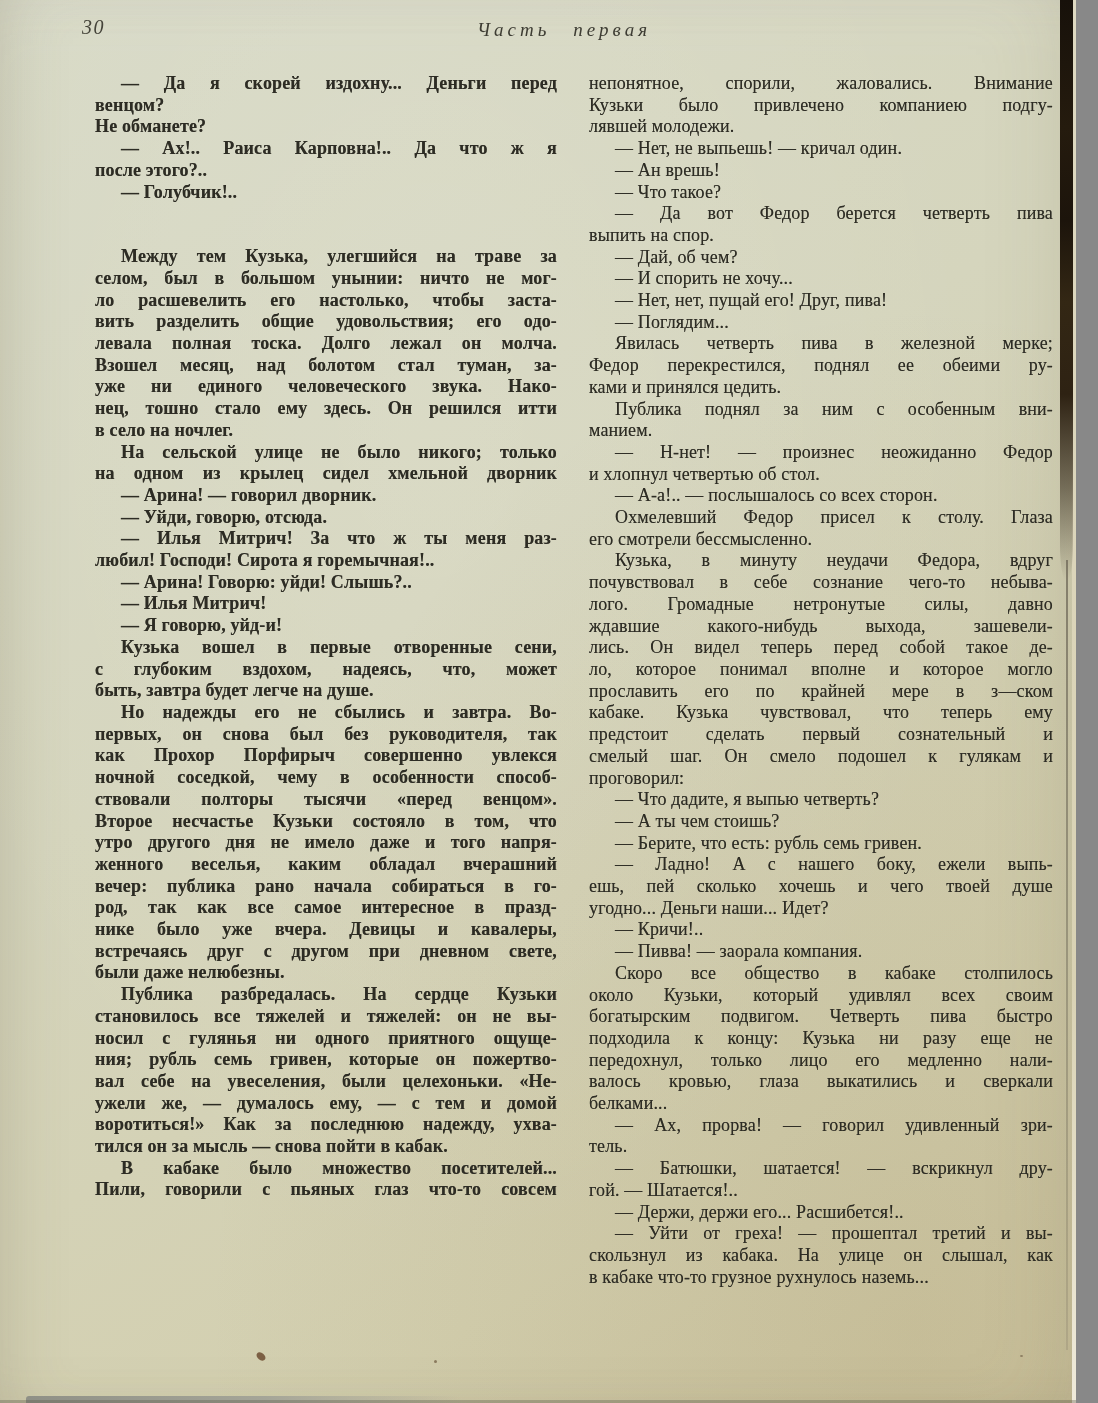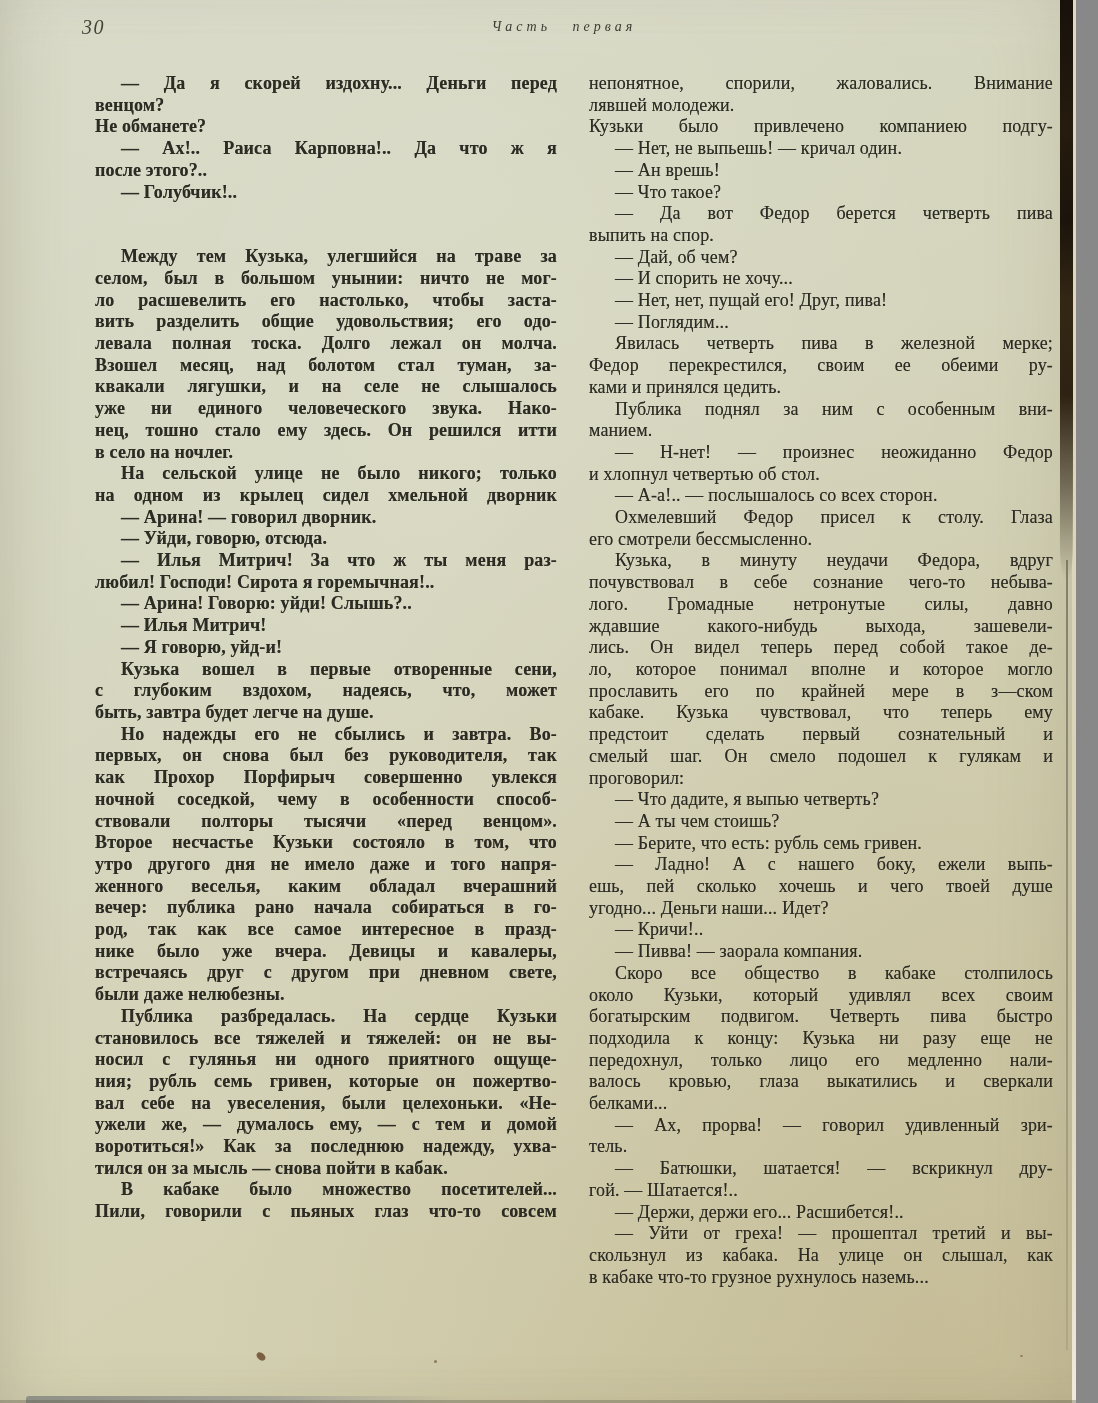--- a/index.html
+++ b/index.html
@@ -19,21 +19,21 @@
       inset -45px 0 90px -45px rgba(110,100,70,0.22),
       inset 0 40px 80px -50px rgba(255,255,255,0.35);
   }
   .pagenum {
     position: absolute; left: 82px; top: 16px;
     font-style: italic; font-size: 20px; letter-spacing: 1.5px;
     color: #45443a;
   }
   .runhead {
     position: absolute; left: 30px; top: 19px; width: 1068px;
-    text-align: center; font-style: italic; font-size: 14px;
+    text-align: center; font-style: italic; font-size: 19px;
     letter-spacing: 4px; word-spacing: 14px; color: #3d3c33;
   }
   .col {
     position: absolute; top: 73px;
     font-size: 18px; line-height: 21.7px;
     letter-spacing: 0.15px;
     text-shadow: 0 0 0.6px rgba(45,44,36,0.55);
   }
   #left-col  { left: 95px;  width: 462px; font-weight: bold; }
   #right-col { left: 589px; width: 464px; }
@@ -88,21 +88,20 @@
       <div class="line indent">— Ах!.. Раиса Карповна!.. Да что ж я</div>
       <div class="line par-end">после этого?..</div>
       <div class="line indent par-end">— Голубчик!..</div>
       <div class="section-gap"></div>
       <div class="line indent">Между тем Кузька, улегшийся на траве за</div>
       <div class="line">селом, был в большом унынии: ничто не мог-</div>
       <div class="line">ло расшевелить его настолько, чтобы заста-</div>
       <div class="line">вить разделить общие удовольствия; его одо-</div>
       <div class="line">левала полная тоска. Долго лежал он молча.</div>
       <div class="line">Взошел месяц, над болотом стал туман, за-</div>
-      <div class="line">квакали лягушки, и на селе не слышалось</div>
       <div class="line">уже ни единого человеческого звука. Нако-</div>
       <div class="line">нец, тошно стало ему здесь. Он решился итти</div>
       <div class="line par-end">в село на ночлег.</div>
       <div class="line indent">На сельской улице не было никого; только</div>
       <div class="line">на одном из крылец сидел хмельной дворник</div>
       <div class="line indent par-end">— Арина! — говорил дворник.</div>
       <div class="line indent par-end">— Уйди, говорю, отсюда.</div>
       <div class="line indent">— Илья Митрич! За что ж ты меня раз-</div>
       <div class="line par-end">любил! Господи! Сирота я горемычная!..</div>
       <div class="line indent par-end">— Арина! Говорю: уйди! Слышь?..</div>
@@ -130,33 +129,33 @@
       <div class="line">ния; рубль семь гривен, которые он пожертво-</div>
       <div class="line">вал себе на увеселения, были целехоньки. «Не-</div>
       <div class="line">ужели же, — думалось ему, — с тем и домой</div>
       <div class="line">воротиться!» Как за последнюю надежду, ухва-</div>
       <div class="line par-end">тился он за мысль — снова пойти в кабак.</div>
       <div class="line indent">В кабаке было множество посетителей...</div>
       <div class="line">Пили, говорили с пьяных глаз что-то совсем</div>
     </div>
   <div class="col" id="right-col">
       <div class="line">непонятное, спорили, жаловались. Внимание</div>
+      <div class="line">Кузьки было привлечено компаниею подгу-</div>
       <div class="line par-end">лявшей молодежи.</div>
-      <div class="line">Кузьки было привлечено компаниею подгу-</div>
       <div class="line indent par-end">— Нет, не выпьешь! — кричал один.</div>
       <div class="line indent par-end">— Ан врешь!</div>
       <div class="line indent par-end">— Что такое?</div>
       <div class="line indent">— Да вот Федор берется четверть пива</div>
       <div class="line par-end">выпить на спор.</div>
       <div class="line indent par-end">— Дай, об чем?</div>
       <div class="line indent par-end">— И спорить не хочу...</div>
       <div class="line indent par-end">— Нет, нет, пущай его! Друг, пива!</div>
       <div class="line indent par-end">— Поглядим...</div>
       <div class="line indent">Явилась четверть пива в железной мерке;</div>
-      <div class="line">Федор перекрестился, своим ее обеими ру-</div>
+      <div class="line">Федор перекрестился, поднял ее обеими ру-</div>
       <div class="line par-end">ками и принялся цедить.</div>
       <div class="line indent">Публика поднял за ним с особенным вни-</div>
       <div class="line par-end">манием.</div>
       <div class="line indent">— Н-нет! — произнес неожиданно Федор</div>
       <div class="line par-end">и хлопнул четвертью об стол.</div>
       <div class="line indent par-end">— А-а!.. — послышалось со всех сторон.</div>
       <div class="line indent">Охмелевший Федор присел к столу. Глаза</div>
       <div class="line par-end">его смотрели бессмысленно.</div>
       <div class="line indent">Кузька, в минуту неудачи Федора, вдруг</div>
       <div class="line">почувствовал в себе сознание чего-то небыва-</div>

